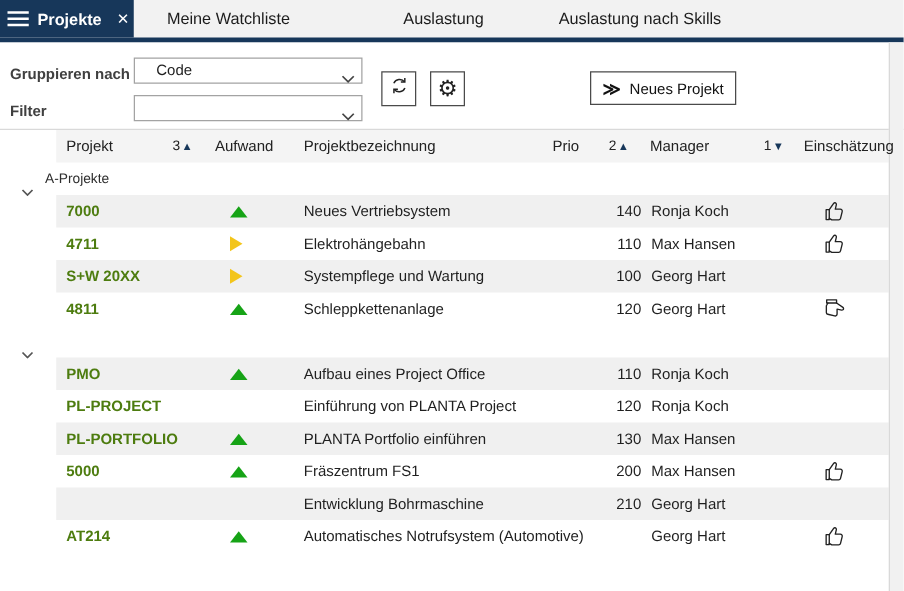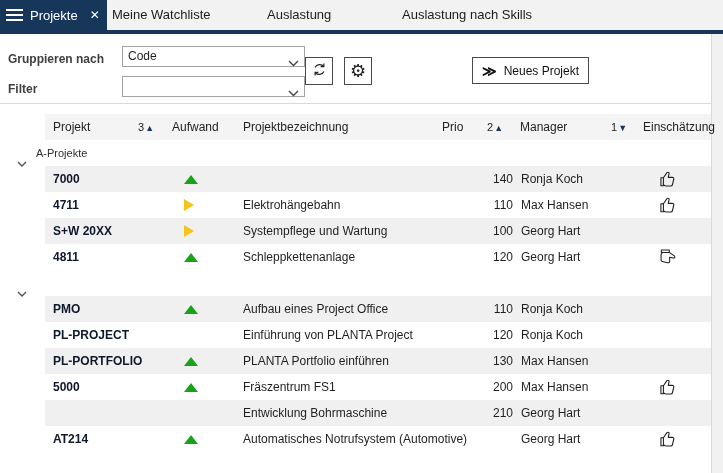--- a/index.html
+++ b/index.html
@@ -6,63 +6,63 @@
   body{width:723px;height:473px;position:relative;overflow:hidden;background:#fff;
        font-family:"Liberation Sans","DejaVu Sans",sans-serif;color:#1f1f1f}
 
   
   .tabbar{position:absolute;left:0;top:0;width:723px;height:34px;background:#f2f2f2}
   .tab-underline{position:absolute;left:0;top:30px;width:723px;height:4px;background:#17375a}
   .tab-active{position:absolute;left:0;top:0;width:107px;height:30px;background:#17375a;
               color:#fff;display:flex;align-items:center;cursor:default}
   .hamburger{width:17px;margin-left:6px;display:inline-block}
   .hamburger i{display:block;height:2px;background:#fff;margin:3px 0}
-  .tab-active .tab-label{margin-left:7px;font-weight:normal;font-size:13px}
+  .tab-active .tab-label{margin-left:7px;font-weight:bold;font-size:13px}
   .tab-close{margin-left:12px;font-size:12px;font-weight:bold}
-  .tab{position:absolute;top:0;height:30px;line-height:30px;text-align:left;
+  .tab{position:absolute;top:0;height:30px;line-height:30px;text-align:right;
        font-size:13px;color:#1c1c1c;cursor:default}
   .tab.t1{left:112px;width:120px}
   .tab.t2{left:267px;width:120px}
   .tab.t3{left:402px;width:175px}
 
   
   .toolbar{position:absolute;left:0;top:34px;width:723px;height:69px;background:#fff}
   .lbl{position:absolute;font-size:12px;font-weight:bold;color:#404040}
   .lbl.group{left:8px;top:18px}
   .lbl.filter{left:8px;top:48px}
-  .select{position:absolute;left:122px;width:183px;height:21px;border:1px solid #a3a3a3;
+  .select{position:absolute;left:107px;width:183px;height:21px;border:1px solid #a3a3a3;
           background:#fff;font-size:12px;line-height:19px;box-sizing:border-box;
-          padding:0 20px 0 5px}
+          padding:0 20px 0 17px}
   .select.group{top:12px}
   .select.filter{top:42px}
   .select .chev{position:absolute;right:5px;top:7px}
   .iconbtn{position:absolute;width:28px;height:28px;border:1px solid #4a4a4a;background:#fff;
            display:flex;align-items:center;justify-content:center;box-sizing:border-box}
   .iconbtn.refresh{left:305px;top:23px}
   .iconbtn.gear{left:344px;top:23px;font-size:18px;color:#222;line-height:1}
   .btn-new{position:absolute;left:472px;top:23px;width:117px;height:27px;border:1px solid #4a4a4a;
            background:#fff;font-size:12px;color:#111;display:flex;align-items:center;
            justify-content:center;gap:8px;box-sizing:border-box}
   .btn-new .chevs{font-size:14px;font-weight:bold;letter-spacing:-1px}
   .hsep{position:absolute;left:0;top:103px;width:723px;height:1px;background:#d9d9d9}
 
   
   .table{position:absolute;left:0;top:104px;width:711px;height:369px;background:#fff;font-size:12px}
-  .thead{position:relative;margin-top:10px;height:26px;line-height:26px;color:#222}
+  .thead{position:relative;height:26px;line-height:26px;color:#222}
   .thead::before{content:'';position:absolute;left:45px;right:0;top:0;bottom:0;background:#f4f4f4}
   .hc{position:absolute;z-index:1;white-space:nowrap}
   .h-projekt{left:53px}.h-sort3{left:138px}.h-aufwand{left:172px}.h-bez{left:243px}
   .h-prio{left:442px}.h-sort2{left:487px}.h-manager{left:520px}.h-sort1{left:611px}.h-ein{left:643px}
   .sort{font-size:11px;color:#222}
   .sort .tri{color:#17375a;font-size:9px;margin-left:1px}
 
   .row,.grow{position:relative;height:26px;line-height:26px;width:711px}
   .row.shaded::before{content:'';position:absolute;left:45px;right:0;top:0;bottom:0;background:#f0f0f0}
   .c{position:absolute;z-index:1;white-space:nowrap}
-  .code{left:53px;width:128px;font-weight:bold;color:#0f172a;cursor:pointer}
+  .code{left:53px;width:128px;font-weight:bold;color:#4d7c0f;cursor:pointer}
   .trend{left:184px;width:18px;height:26px}
   .trend i{display:none}
   .trend[data-trend="up"] .tri-up{display:block;margin-top:9px;width:0;height:0;
       border-left:7px solid transparent;border-right:7px solid transparent;
       border-bottom:9px solid #16a316}
   .trend[data-trend="right"] .tri-right{display:block;margin-top:7px;width:0;height:0;
       border-top:6px solid transparent;border-bottom:6px solid transparent;
       border-left:10px solid #f3c51a}
   .desc{left:243px;width:205px}
   .prio{left:445px;width:68px;text-align:right}
@@ -161,20 +161,21 @@
         </svg>
     </span>
     <span class="glabel">A-Projekte</span>
   </div>
 
   <div class="row shaded">
     <span class="c code">7000</span>
     <span class="c trend" data-trend="up">
         <i class="tri-up"></i>
       </span>
+    <span class="c desc">Neues Vertriebsystem</span>
     <span class="c prio">140</span>
     <span class="c mgr">Ronja Koch</span>
     <span class="c rating" data-rating="up">
         <svg width="20" height="20" viewBox="0 0 24 24" fill="none" stroke="#222" stroke-width="1.3" stroke-linejoin="round" stroke-linecap="round">
           <path d="M3.5 10.5h3v9.5h-3z"></path>
           <path d="M6.5 18.8l2 1.2c.3.2.7.3 1 .3h6c.9 0 1.6-.6 1.8-1.4l1.6-6.6c.3-1.2-.6-2.3-1.8-2.3h-4.8l1-4.4c.2-.9-.5-1.8-1.4-1.8-.5 0-.9.2-1.2.6l-4.2 6.1"></path>
         </svg>
       </span>
   </div>
 

